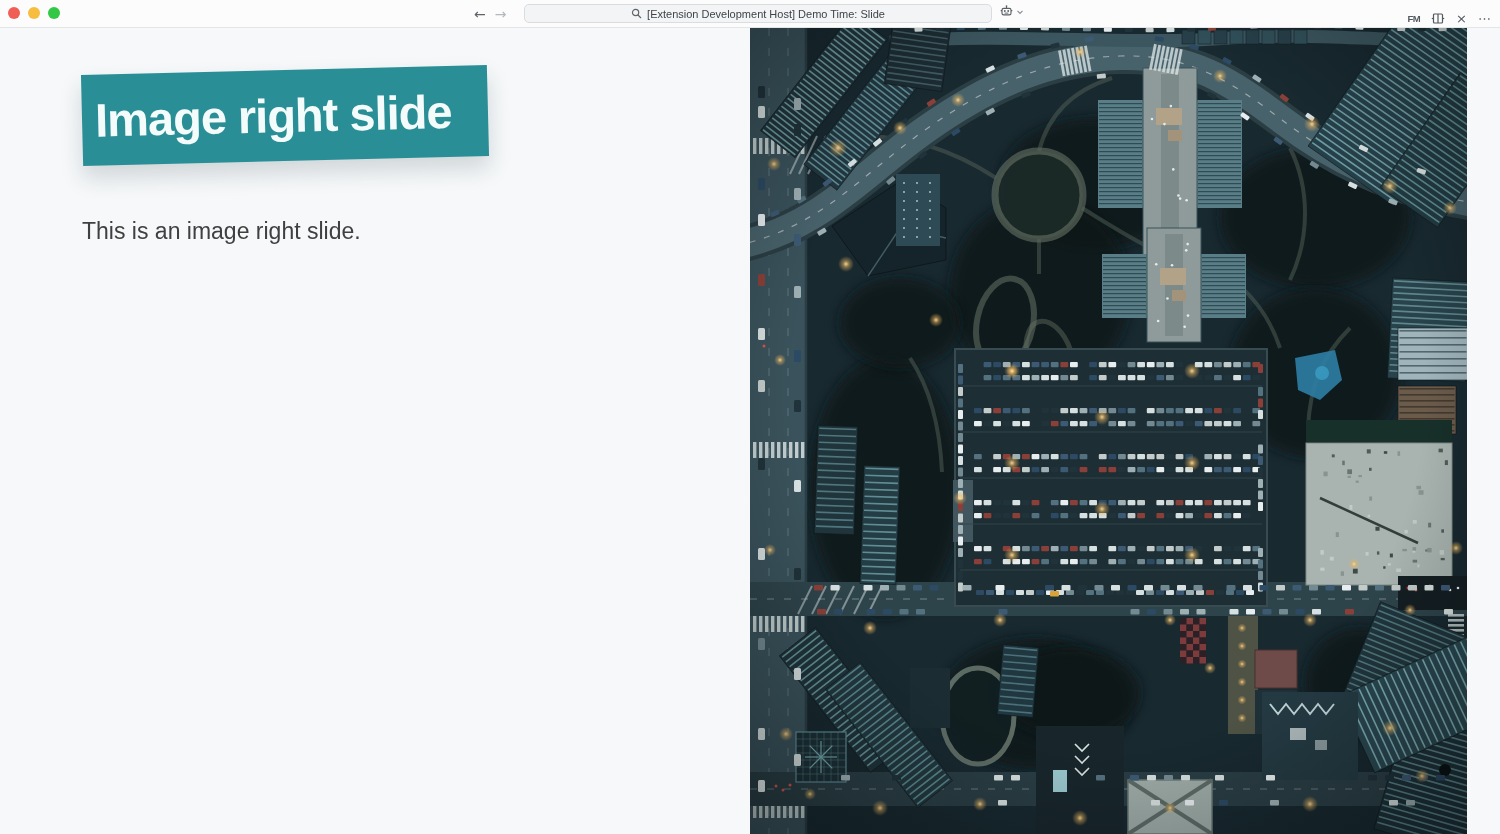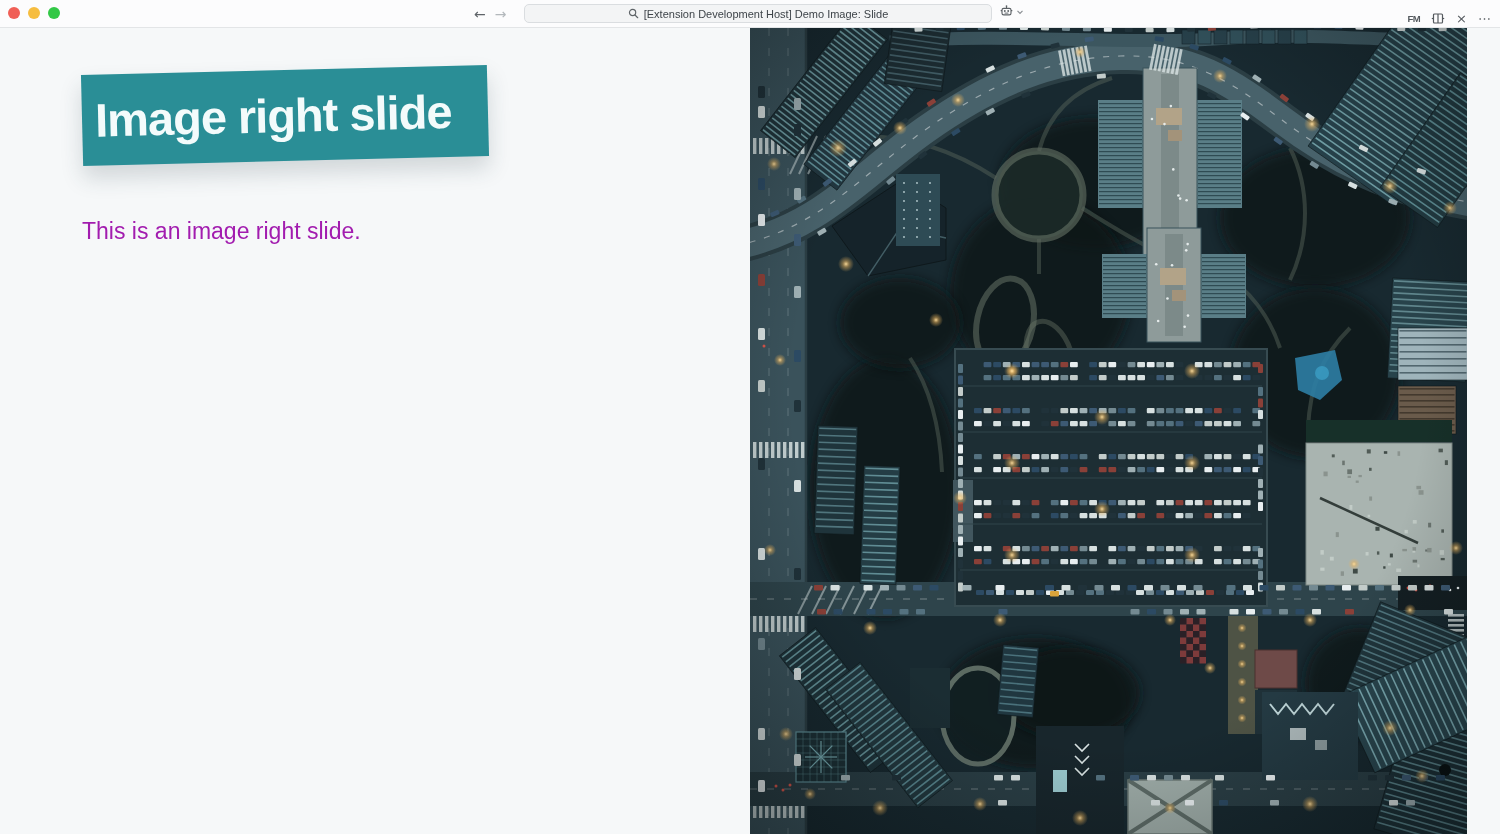--- a/index.html
+++ b/index.html
@@ -20,21 +20,21 @@
   .right-icons{position:absolute;right:8px;top:0;height:37px;display:flex;align-items:center;gap:11px;color:#54595e;}
   .fm{font-size:9.5px;font-weight:bold;letter-spacing:-0.5px;cursor:pointer;}
   .xicon{font-size:13px;cursor:pointer;font-family:"DejaVu Sans",sans-serif;line-height:1;}
   .more{font-size:13px;cursor:pointer;letter-spacing:1px;line-height:1;}
   
   .content{position:absolute;top:28px;left:0;width:1500px;height:806px;background:#f6f8f9;}
   .slide{position:absolute;left:0;top:0;width:750px;height:806px;}
   .banner{position:absolute;left:82px;top:42px;width:406px;height:91px;background:var(--accent,#2a8e96);
       transform:rotate(-1.4deg);box-shadow:0 12px 22px rgba(40,60,70,.18);display:flex;align-items:center;}
   .banner h1{margin:0 0 0 13px;font-size:47px;font-weight:700;letter-spacing:-1px;color:#f3fbfb;white-space:nowrap;}
-  .slide p{position:absolute;left:82px;top:190px;margin:0;font-size:23px;color:#a21caf;}
+  .slide p{position:absolute;left:82px;top:190px;margin:0;font-size:23px;color:#404040;}
   .photo{position:absolute;left:750px;top:0;width:717px;height:806px;margin:0;}
   .photo svg{display:block;width:717px;height:806px;}
 </style>
 </head>
 <body>
 
 <div class="titlebar">
   <div class="traffic">
     <span class="tl" id="tl-red" style="background: rgb(240, 95, 86);"></span>
     <span class="tl" id="tl-yellow" style="background: rgb(246, 189, 63);"></span>
@@ -42,21 +42,21 @@
   </div>
   <div class="nav">
     <span class="navbtn">←</span>
     <span class="navbtn disabled">→</span>
   </div>
   <div class="addressbar">
     <svg width="11" height="11" viewBox="0 0 12 12">
       <circle cx="5" cy="5" r="3.4" fill="none" stroke="#606569" stroke-width="1.3"></circle>
       <line x1="7.6" y1="7.6" x2="10.6" y2="10.6" stroke="#606569" stroke-width="1.3" stroke-linecap="round"></line>
     </svg>
-    <span>[Extension Development Host] Demo Image: Slide</span>
+    <span>[Extension Development Host] Demo Time: Slide</span>
   </div>
   <div class="robot-group">
     <svg width="15" height="15" viewBox="0 0 16 16">
       <rect x="3.2" y="4.6" width="9.6" height="7" rx="1.8" fill="none" stroke="#5b6065" stroke-width="1.2"></rect>
       <line x1="8" y1="2.4" x2="8" y2="4.6" stroke="#5b6065" stroke-width="1.2"></line>
       <circle cx="8" cy="2.2" r="0.9" fill="#5b6065"></circle>
       <circle cx="6.2" cy="7.4" r="1" fill="#5b6065"></circle>
       <circle cx="9.8" cy="7.4" r="1" fill="#5b6065"></circle>
       <line x1="6" y1="9.7" x2="10" y2="9.7" stroke="#5b6065" stroke-width="1"></line>
       <line x1="1.8" y1="7" x2="3.2" y2="7" stroke="#5b6065" stroke-width="1.2"></line>

